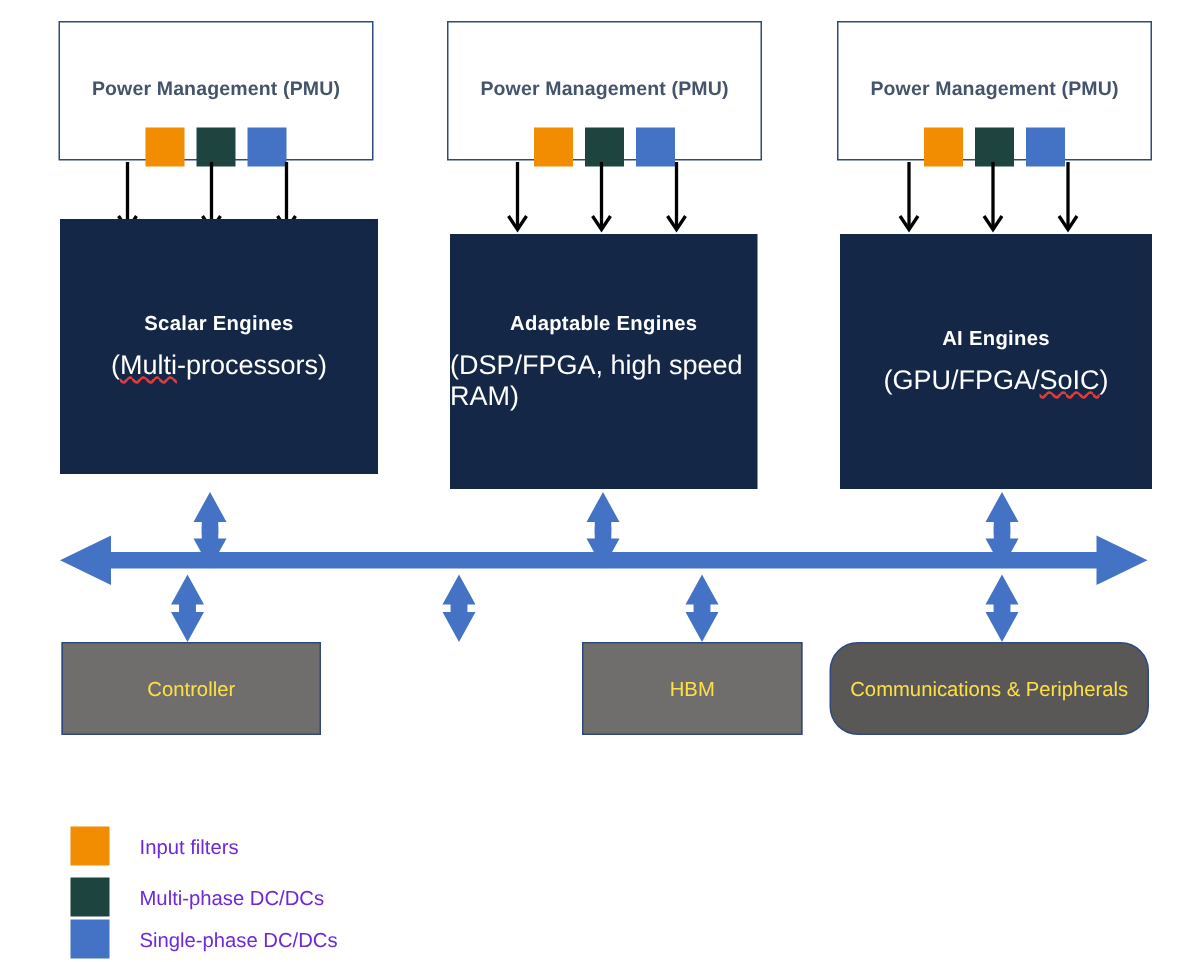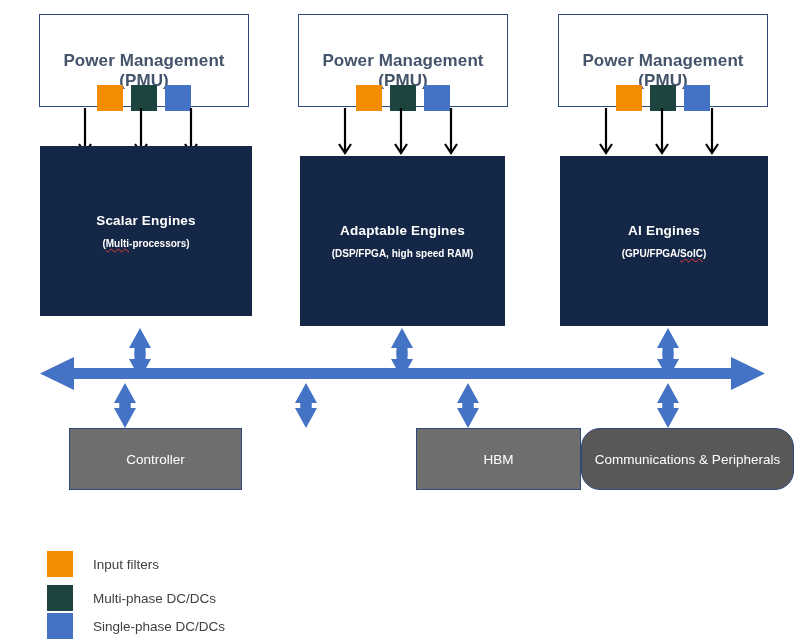--- a/index.html
+++ b/index.html
@@ -23,21 +23,21 @@
   .pmu-box {
     border: 1.3px solid #2E4A7D;
     background: #ffffff;
     box-sizing: border-box;
   }
   .pmu-title {
     position: absolute;
     left: 0; right: 0;
     top: 36px;
     text-align: center;
-    font-size: 17px;
+    font-size: 13px;
     font-weight: bold;
     color: #44546A;
     letter-spacing: 0.1px;
   }
   .pmu-swatches {
     position: absolute;
     left: 0; right: 0;
     top: 70px;
     display: flex;
     justify-content: center;
@@ -58,61 +58,59 @@
     align-items: center;
     justify-content: center;
   }
   .engine-title {
     font-size: 13.5px;
     font-weight: bold;
     letter-spacing: 0.2px;
     margin-bottom: 10px;
   }
   .engine-sub {
-    font-size: 10px;
-    font-weight: bold;
-    text-align: center;
+    font-size: 18px;
+    font-weight: normal;
   }
   .misspell {
     text-decoration: underline wavy #E03A3A;
     text-decoration-skip-ink: none;
     text-underline-offset: 1px;
   }
 
   
   .gray-row { box-sizing: border-box; }
   .gray-block {
     position: absolute;
     top: 0;
     height: 100%;
     box-sizing: border-box;
     border: 1px solid #2E4A7D;
     display: flex;
     align-items: center;
     justify-content: center;
-    color: #ffffff;
+    color: #fde047;
     font-size: 13.5px;
-    margin-left: 28px;
   }
 
   
   .legend-row {
     position: absolute;
     display: flex;
     align-items: center;
   }
   .legend-swatch {
     width: 26px;
     height: 26px;
     flex: 0 0 auto;
   }
   .legend-label {
     margin-left: 20px;
     font-size: 13.5px;
-    color: #404040;
+    color: #6d28d9;
   }
 
   svg { display: block; overflow: visible; }
 </style>
 </head>
 <body>
 
 <div id="canvas">
 
   <div class="abs pmu-box" style="left:39px; top:14px; width:210px; height:93px;">
@@ -216,21 +214,21 @@
 
       <path d="M668,383 L679,403 L673.5,403 L673.5,411 L662.5,411 L662.5,403 L657,403 Z"></path>
       <path d="M668,428 L657,408 L662.5,408 L662.5,400 L673.5,400 L673.5,408 L679,408 Z"></path>
     </g>
   </svg>
 
   <div class="abs gray-row" style="left:41px; top:428px; width:725px; height:62px;">
     <div class="gray-block" style="left:0px; width:173px; background:#706E6C;">
       <span>Controller</span>
     </div>
-    <div class="gray-block" style="left:347px; width:165px; background:#706E6C;">
+    <div class="gray-block" style="left:347px; width:147px; background:#706E6C;">
       <span>HBM</span>
     </div>
     <div class="gray-block" style="left:512px; width:213px; background:#595857;border-radius:19px;">
       <span>Communications &amp; Peripherals</span>
     </div>
   </div>
 
   <div class="legend-row" style="left:47px; top:551px;">
     <span class="legend-swatch" style="background:#F28C00;"></span>
     <span class="legend-label">Input filters</span>

